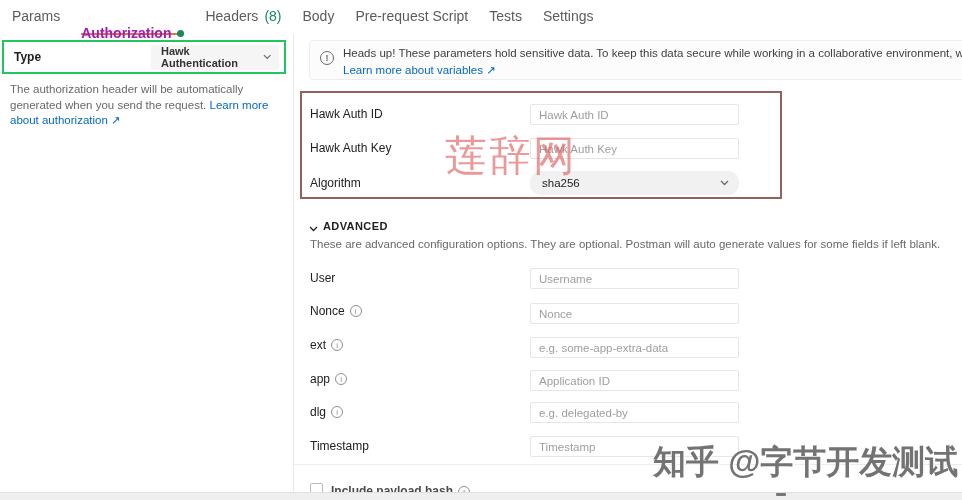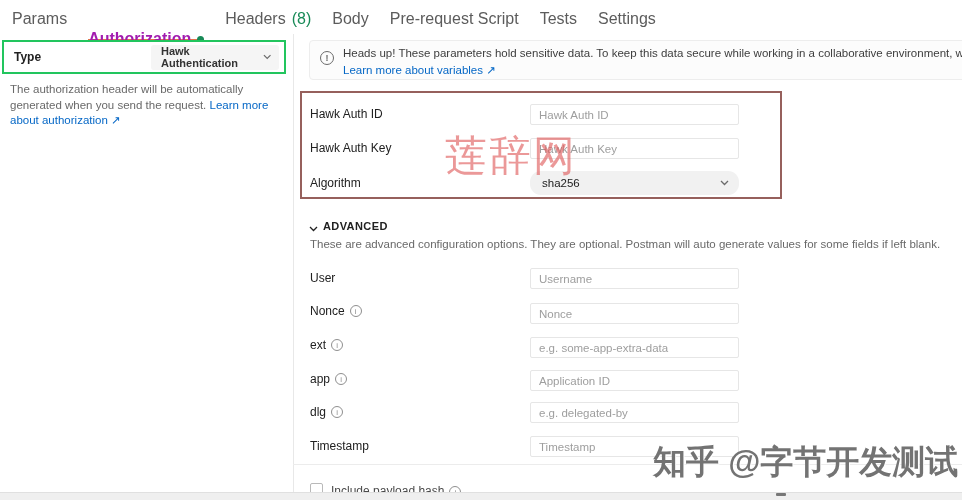--- a/index.html
+++ b/index.html
@@ -13,22 +13,22 @@
     font-size: 12px;
   }
 
   
   .tabbar {
     position: absolute; top: 0; left: 0; right: 0; height: 34px;
     display: flex; align-items: stretch; padding-left: 12px; gap: 21px;
   }
   .tab {
     display: flex; align-items: center; gap: 6px;
-    font-size: 16px; color: #5c5c5c; cursor: pointer;
-    border-bottom: 2px solid transparent; padding-top: 6px;
+    font-size: 14px; color: #5c5c5c; cursor: pointer;
+    border-bottom: 2px solid transparent; padding-top: 0;
     white-space: nowrap;
   }
   .tab.active { color: #a21caf; font-weight: bold; border-bottom-color: #e2724b; margin-top: 33px; }
   .tab .count { color: #188a57; }
   .dot { width: 7px; height: 7px; border-radius: 50%; background: #188a57; display: inline-block; }
 
   
   .vdivider { position: absolute; left: 293px; top: 34px; width: 1px; height: 458px; background: #e8e8e8; }
 
   .type-box {
@@ -97,21 +97,21 @@
   .adv-title { font-size: 11px; font-weight: bold; letter-spacing: 0.4px; color: #212121; }
   .adv-desc { position: absolute; left: 310px; top: 238px; font-size: 11.5px; color: #696969; white-space: nowrap; }
 
   .hsep { position: absolute; left: 293px; top: 464px; width: 669px; height: 1px; background: #ececec; }
 
   
   .checkbox {
     position: absolute; left: 310px; top: 483px; width: 13px; height: 13px;
     border: 1px solid #b9b9b9; border-radius: 2px; background: #fff; cursor: pointer;
   }
-  .check-label { position: absolute; left: 331px; top: 484px; font-size: 12px; color: #4a4a4a; display: flex; align-items: flex-end; gap: 5px; white-space: nowrap; }
+  .check-label { position: absolute; left: 331px; top: 484px; font-size: 12px; color: #4a4a4a; display: flex; align-items: flex-end; gap: 5px; white-space: nowrap; font-weight: bold; }
 
   
   .bottom-strip {
     position: absolute; left: 0; top: 492px; width: 962px; height: 8px;
     background: #efefef; border-top: 1px solid #e0e0e0; z-index: 6;
   }
   .strip-mark { position: absolute; left: 776px; top: 493px; width: 10px; height: 3px; background: #777; border-radius: 1px; z-index: 7; }
 
   
   .wm-center {

